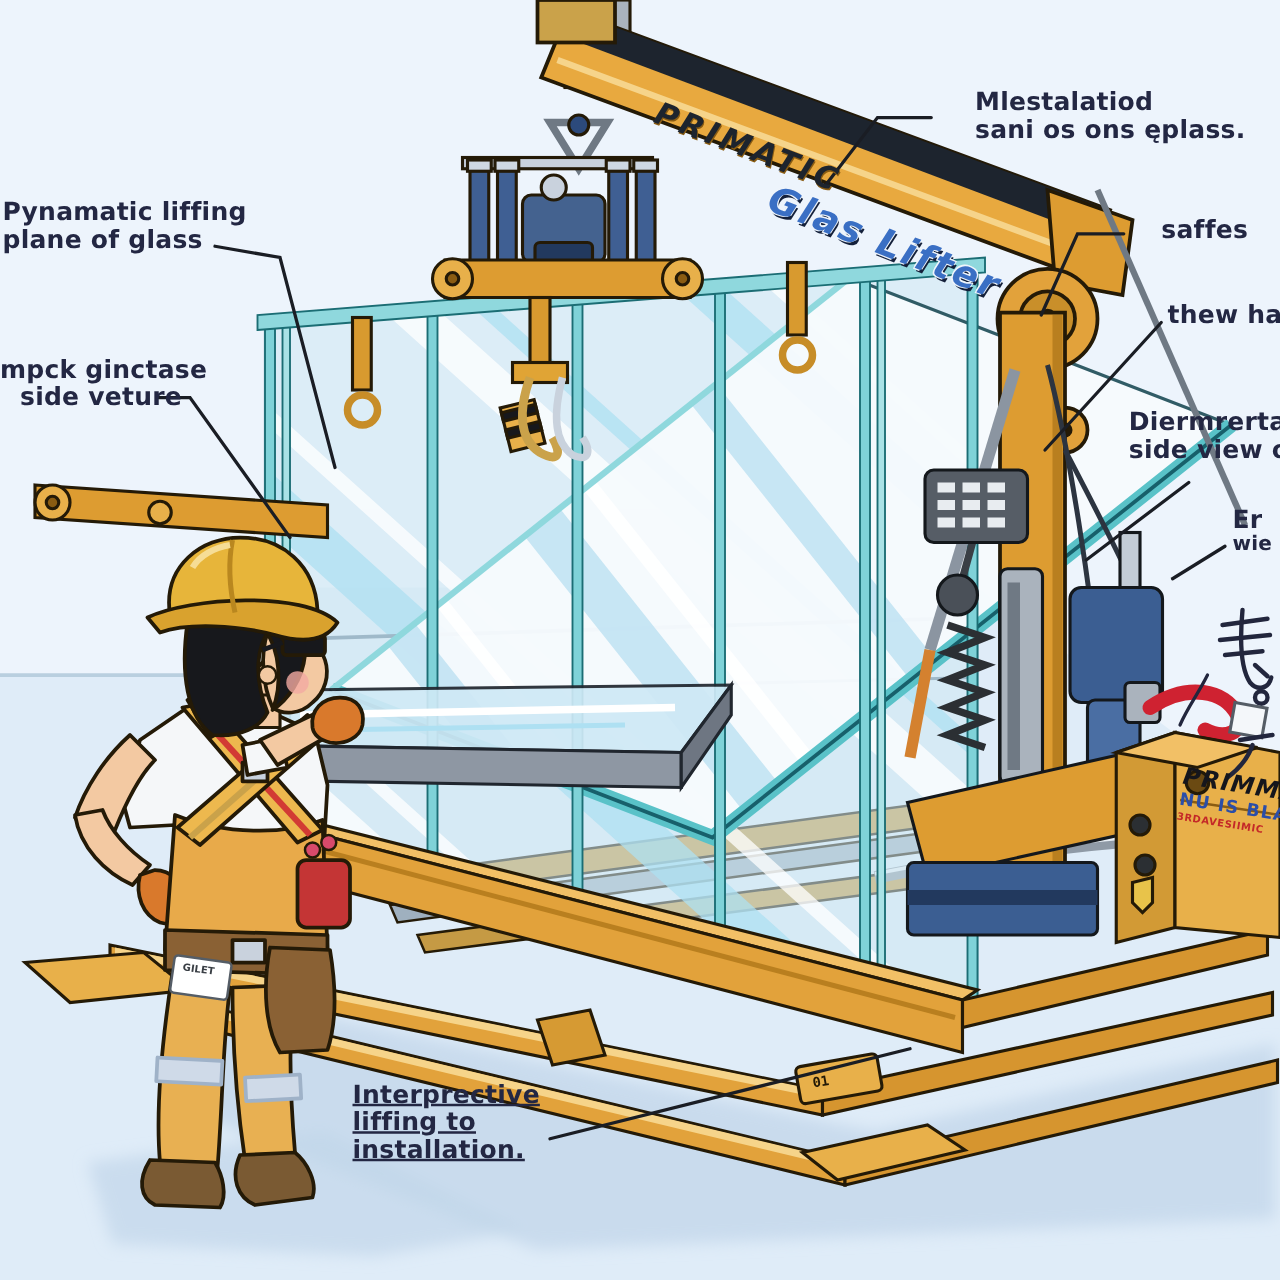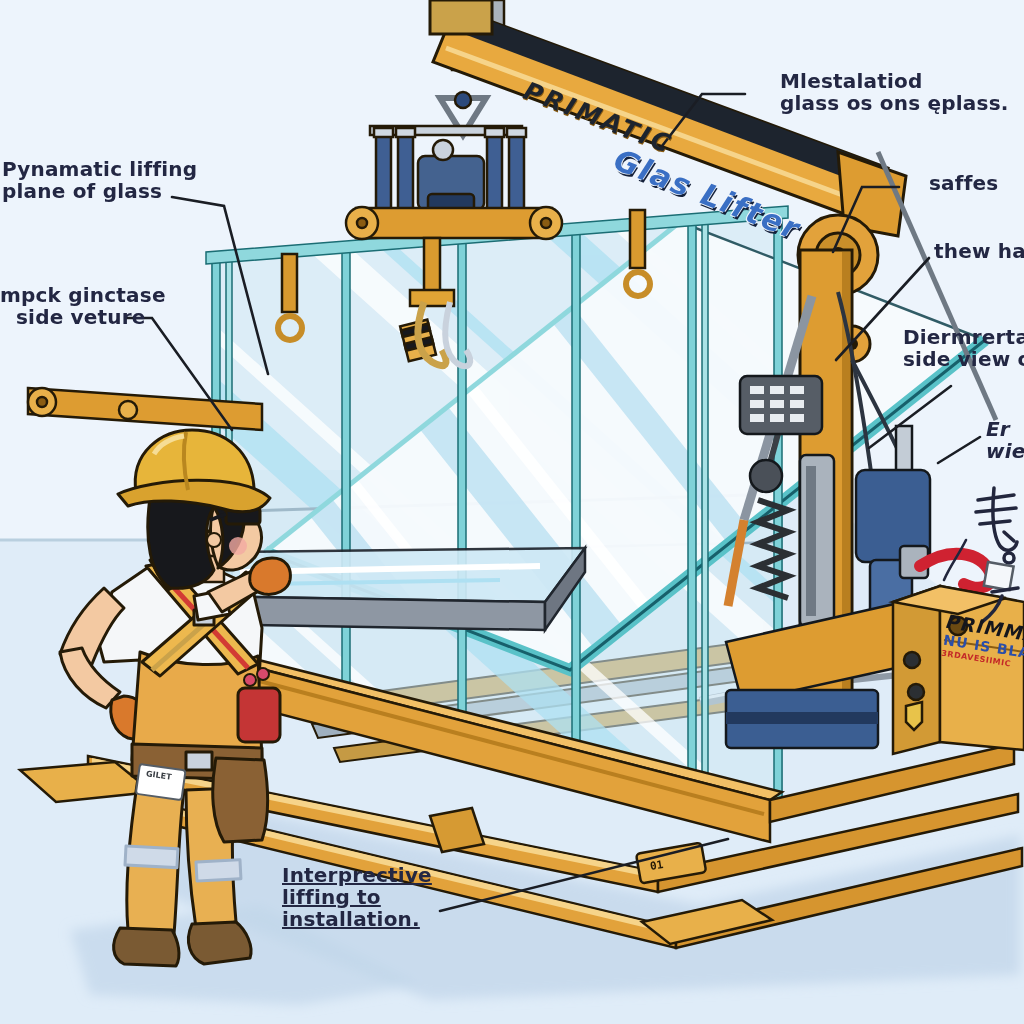--- a/index.html
+++ b/index.html
@@ -316,21 +316,21 @@
     <path d="M899,187 L862,187 L833,252"></path>
     <path d="M929,258 L836,360"></path>
     <path d="M951,386 L869,448"></path>
     <path d="M980,437 L938,463"></path>
     <path d="M440,911 L728,839"></path>
   </g>
 </svg>
 
 <div class="callout" style="left:780px;top:70px;">
   <span class="ln">Mlestalatiod</span>
-  <span class="ln">glass os ons ęplass.</span>
+  <span class="ln">sani os ons ęplass.</span>
 </div>
 
 <div class="callout" style="left:0px;top:284px;">
   <span class="ln">mpck ginctase</span>
   <span class="ln" style="padding-left:16px;">side veture</span>
 </div>
 
 <div class="callout" style="left:2px;top:158px;">
   <span class="ln">Pynamatic liffing</span>
   <span class="ln">plane of glass</span>
@@ -342,23 +342,23 @@
 
 <div class="callout clip" style="left:934px;top:240px;width:90px;">
   <span class="ln">thew habi</span>
 </div>
 
 <div class="callout clip" style="left:903px;top:326px;width:121px;">
   <span class="ln">Diermrertavt</span>
   <span class="ln">side view or</span>
 </div>
 
-<div class="callout clip" style="left:986px;top:418px;width:38px;font-style:italic;">
+<div class="callout clip" style="left:986px;top:404px;width:38px;">
   <span class="ln">Er</span>
-  <span class="ln" style="font-size:20px;">wie</span>
+  <span class="ln" style="font-size:16px;">wie</span>
 </div>
 
 <div class="callout" style="left:282px;top:864px;text-decoration:underline;">
   <span class="ln">Interprective</span>
   <span class="ln">liffing to</span>
   <span class="ln">installation.</span>
 </div>
 
 <div class="brand brand-primatic">PRIMATIC</div>
 <div class="brand brand-glaslifter">Glas Lifter</div>

